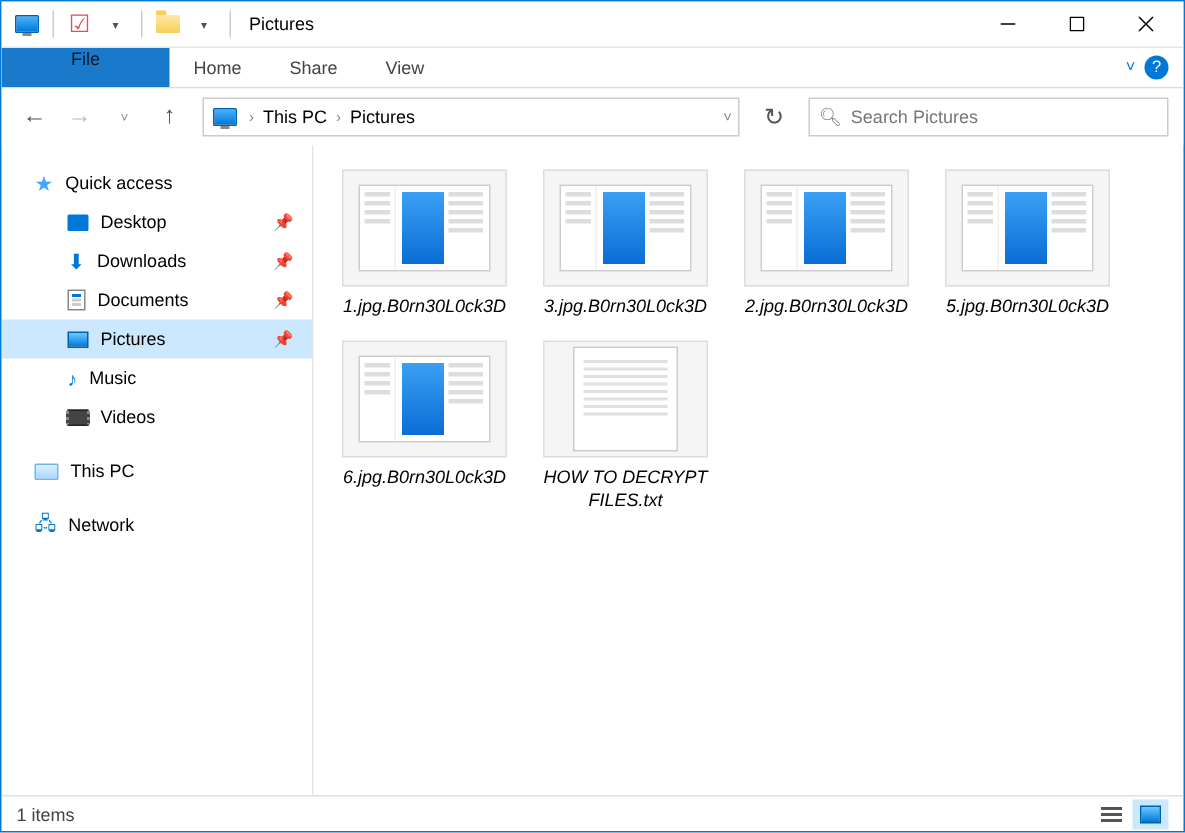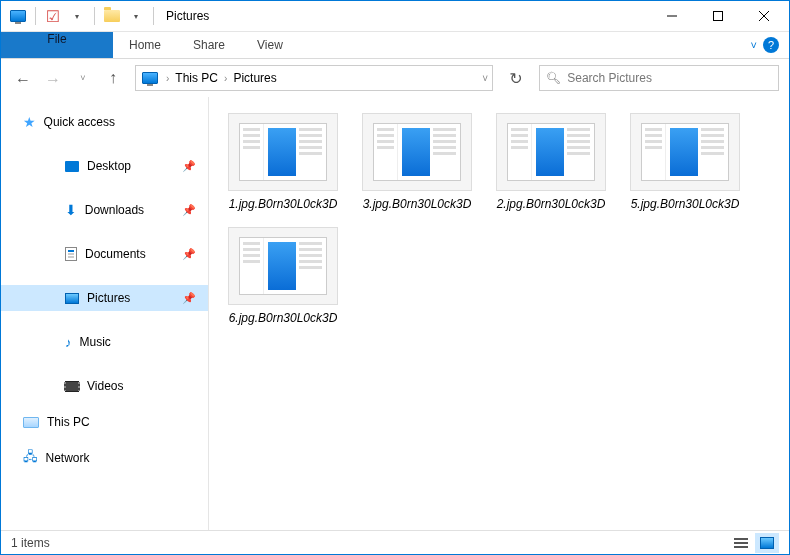--- a/index.html
+++ b/index.html
@@ -20,21 +20,21 @@
 .navbtns { display: flex; align-items: center; gap: 6px; color: #888; }
 .navbtns .btn { width: 24px; height: 24px; display: flex; align-items: center; justify-content: center; }
 .breadcrumb { flex: 1; height: 26px; border: 1px solid #ccc; display: flex; align-items: center; padding: 0 4px; gap: 6px; font-size: 12px; }
 .breadcrumb .bc-chev { color: #888; font-size: 10px; }
 .breadcrumb .bc-ico { width: 20px; height: 16px; display: flex; align-items: center; justify-content: center; }
 .refresh { width: 26px; height: 26px; display: flex; align-items: center; justify-content: center; color: #555; }
 .searchbox { width: 240px; height: 26px; border: 1px solid #ccc; display: flex; align-items: center; padding: 0 6px; gap: 6px; color: #777; font-size: 12px; }
 .main { display: flex; height: 433px; }
 .sidebar { width: 208px; border-right: 1px solid #e5e5e5; padding: 12px 0 0 0; overflow: hidden; }
 .navitem { height: 26px; display: flex; align-items: center; padding-left: 22px; gap: 8px; font-size: 12px; }
-.navitem.child { padding-left: 64px; margin-top: 18px; }
+.navitem.child { padding-left: 44px; }
 .navitem.selected { background: #cce8ff; }
 .navitem .pin { margin-left: auto; margin-right: 12px; color: #888; font-size: 11px; }
 .navgap { height: 10px; }
 .content { flex: 1; padding: 16px 12px 8px 18px; display: flex; flex-wrap: wrap; align-content: flex-start; gap: 14px 22px; overflow: hidden; font-style: italic; }
 .file { width: 112px; display: flex; flex-direction: column; align-items: center; text-align: center; }
 .file .thumb { width: 110px; height: 78px; border: 1px solid #ddd; background: #f5f5f5; position: relative; margin-bottom: 6px; display:flex; align-items:center; justify-content:center;}
 .file .thumb .inner { width: 88px; height: 58px; background: #fff; border: 1px solid #ccc; display: flex; }
 .file .thumb .inner .left { width: 24px; border-right:1px solid #eee; display:flex; flex-direction:column; gap:3px; padding:4px 3px;}
 .file .thumb .inner .left div{height:3px;background:#ddd;}
 .file .thumb .inner .mid { flex:1; display:flex; padding:4px; gap:3px;}
@@ -295,20 +295,35 @@
                 <div></div>
                 <div></div>
                 <div></div>
                 <div></div>
               </div>
             </div>
           </div>
         </div>
         <div class="fname">6.jpg.B0rn30L0ck3D</div>
       </div>
+      <div class="file">
+        <div class="thumb txt">
+          <div class="paper">
+            <div></div>
+            <div></div>
+            <div></div>
+            <div></div>
+            <div></div>
+            <div></div>
+            <div></div>
+            <div></div>
+          </div>
+        </div>
+        <div class="fname">HOW TO DECRYPT FILES.txt</div>
+      </div>
     </div>
 </div>
 
 <div class="statusbar">
   <span>1 items</span>
   <div class="spacer"></div>
   <div class="view">
       <svg width="14" height="12">
         <rect x="0" y="1" width="14" height="2" fill="#555"></rect>
         <rect x="0" y="5" width="14" height="2" fill="#555"></rect>

